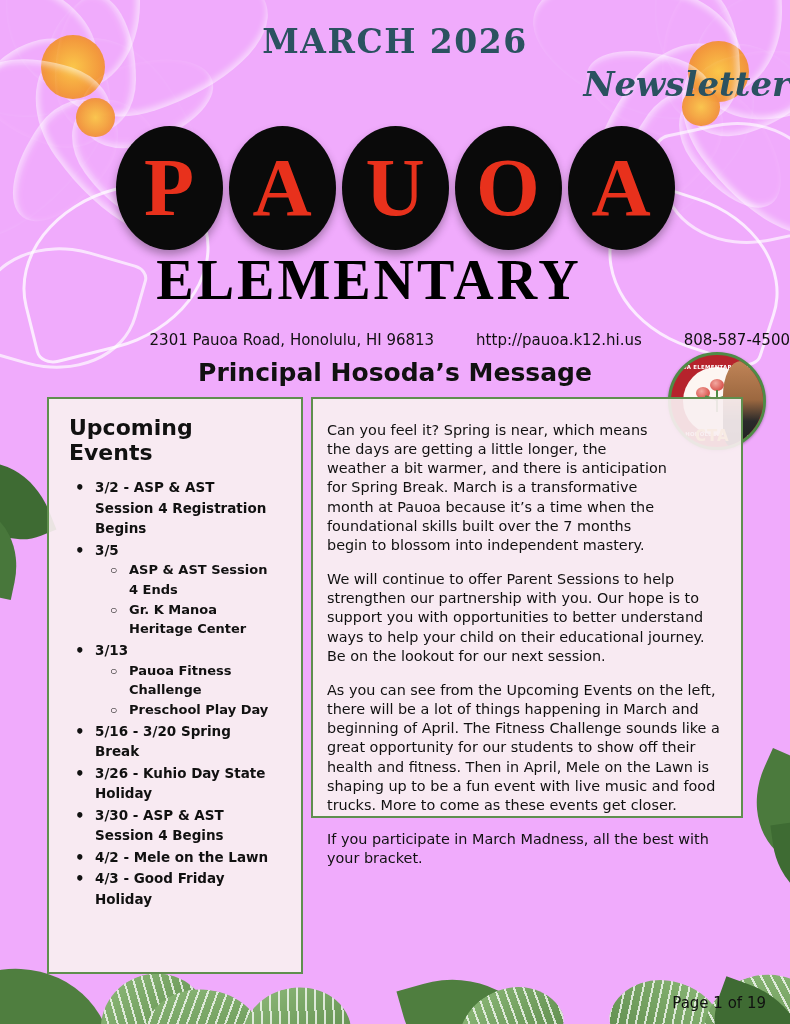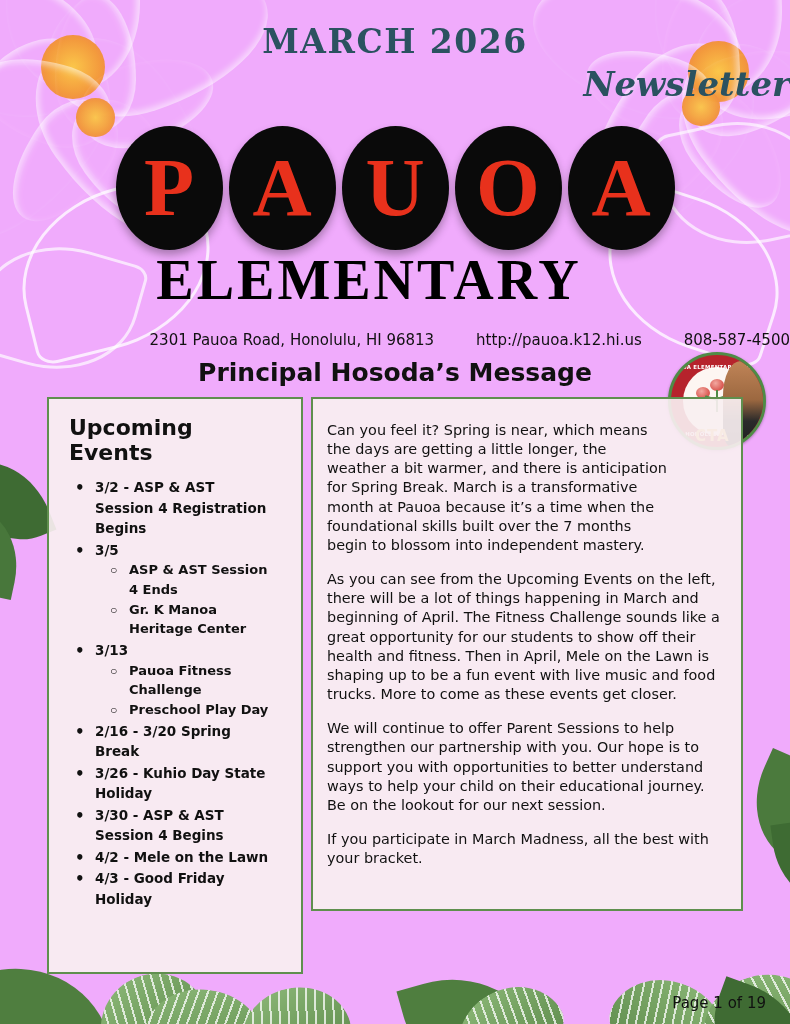--- a/index.html
+++ b/index.html
@@ -239,21 +239,21 @@
     left: 47px;
     top: 397px;
     width: 256px;
     height: 577px;
     padding: 10px 24px 8px 12px;
   }
   #message-box {
     left: 311px;
     top: 397px;
     width: 432px;
-    height: 514px;
+    height: 421px;
     padding: 22px 20px 10px 14px;
   }
 
   .events-title {
     font-family: "DejaVu Sans", sans-serif;
     font-weight: bold;
     font-size: 22px;
     color: #111;
     margin: 6px 0 12px 8px;
   }
@@ -440,29 +440,29 @@
           <li><span class="txt">ASP &amp; AST Session 4 Ends</span></li>
           <li><span class="txt">Gr. K Manoa Heritage Center</span></li>
         </ul>
       </li>
       <li><span class="txt">3/13</span>
         <ul class="lvl2">
           <li><span class="txt">Pauoa Fitness Challenge</span></li>
           <li><span class="txt">Preschool Play Day</span></li>
         </ul>
       </li>
-      <li><span class="txt">2/16 - 3/20 Spring Break</span></li>
+      <li><span class="txt">5/16 - 3/20 Spring Break</span></li>
       <li><span class="txt">3/26 - Kuhio Day State Holiday</span></li>
       <li><span class="txt">3/30 - ASP &amp; AST Session 4 Begins</span></li>
       <li><span class="txt">4/2 - Mele on the Lawn</span></li>
       <li><span class="txt">4/3 - Good Friday Holiday</span></li>
     </ul>
   </div>
 
   <div class="box" id="message-box">
     <p class="msg-p first">Can you feel it? Spring is near, which means the days are getting a little longer, the weather a bit warmer, and there is anticipation for Spring Break. March is a transformative month at Pauoa because it’s a time when the foundational skills built over the 7 months begin to blossom into independent mastery.</p>
+    <p class="msg-p">We will continue to offer Parent Sessions to help strengthen our partnership with you. Our hope is to support you with opportunities to better understand ways to help your child on their educational journey. Be on the lookout for our next session.</p>
     <p class="msg-p">As you can see from the Upcoming Events on the left, there will be a lot of things happening in March and beginning of April. The Fitness Challenge sounds like a great opportunity for our students to show off their health and fitness. Then in April, Mele on the Lawn is shaping up to be a fun event with live music and food trucks.  More to come as these events get closer.</p>
-    <p class="msg-p">We will continue to offer Parent Sessions to help strengthen our partnership with you. Our hope is to support you with opportunities to better understand ways to help your child on their educational journey. Be on the lookout for our next session.</p>
     <p class="msg-p">If you participate in March Madness, all the best with your bracket.</p>
   </div>
 
   <div class="page-num">Page 1 of 19</div>
 </div>
 
 </body></html>

